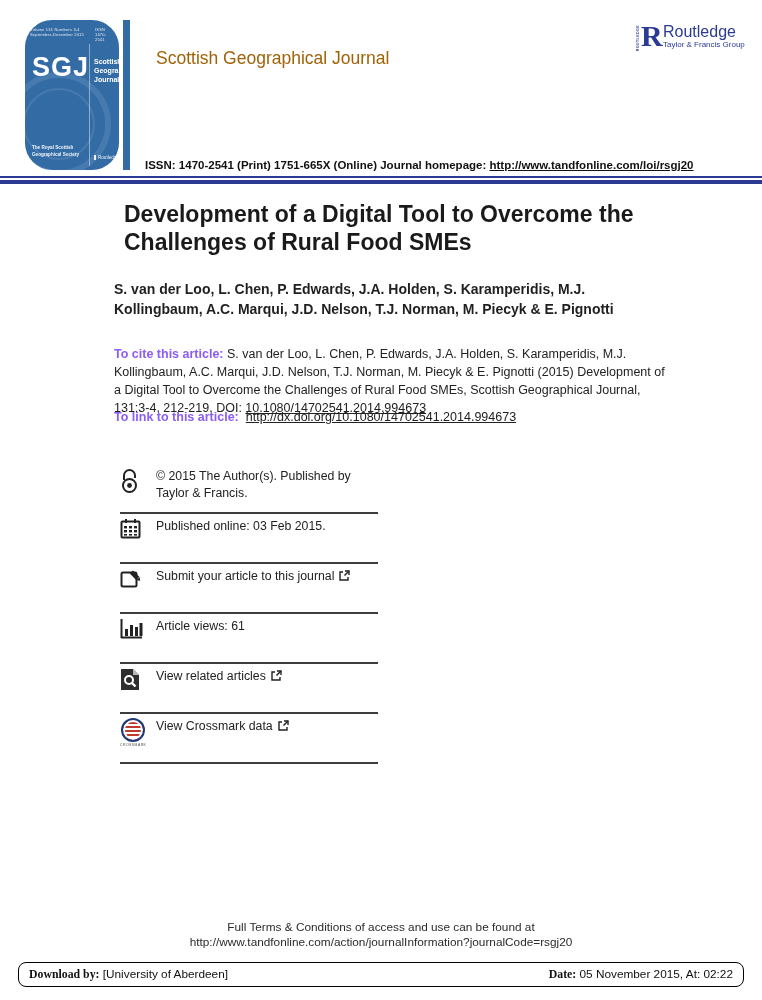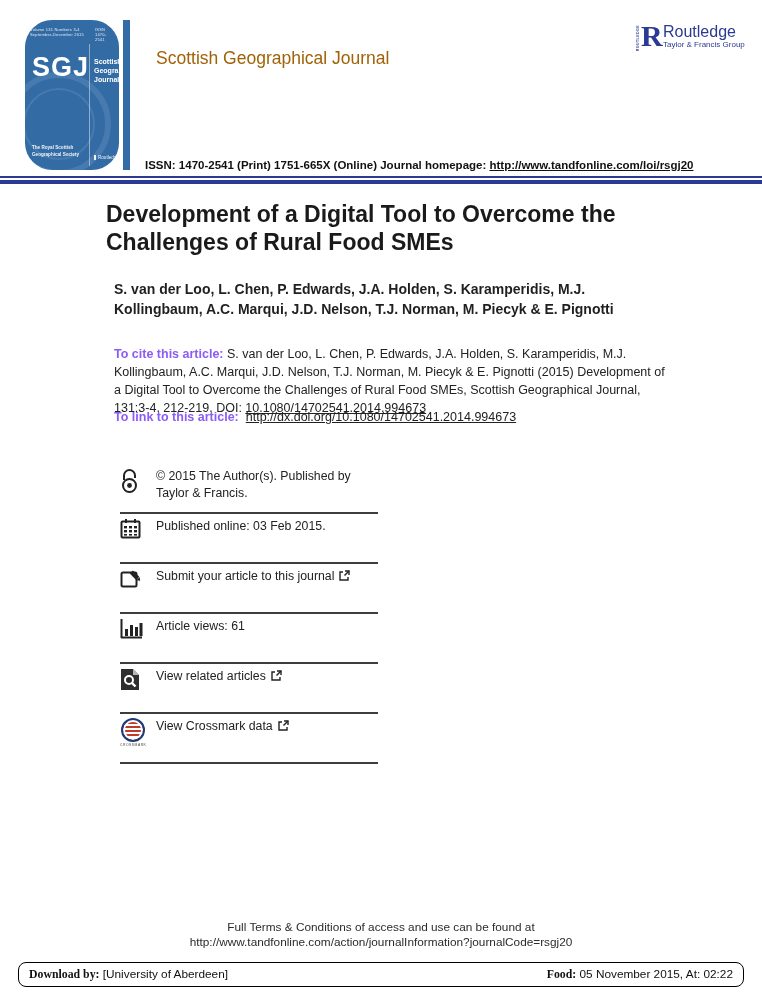--- a/index.html
+++ b/index.html
@@ -31,21 +31,21 @@
   .logo-group { font-size:8px; color:#2b3a92; }
 
   .issn-line { position:absolute; left:145px; top:159px; font-size:11.5px; font-weight:bold; color:#111; }
   .issn-line a { color:#111; text-decoration:underline; }
 
   .rule { position:absolute; left:0; width:762px; background:#2b3a92; }
   .rule-thin { top:176px; height:2px; }
   .rule-thick { top:180px; height:4px; }
 
   
-  .art-title { position:absolute; left:106px; top:201px; width:570px; font-size:23px; font-weight:bold; color:#1a1a1a; line-height:1.2; }
+  .art-title { position:absolute; left:124px; top:201px; width:570px; font-size:23px; font-weight:bold; color:#1a1a1a; line-height:1.2; }
   .art-authors { position:absolute; left:114px; top:280px; width:545px; font-size:14px; font-weight:bold; color:#1f1f1f; line-height:1.4; }
   .cite-block { position:absolute; left:114px; top:345px; width:556px; font-size:12.5px; color:#222; line-height:1.45; }
   .cite-block b, .link-block b { color:#8b5cf6; }
   .cite-block a, .link-block a { color:#222; text-decoration:underline; }
   .link-block { position:absolute; left:114px; top:410px; width:556px; font-size:12.5px; color:#222; }
 
   
   .resources { position:absolute; left:120px; top:464px; width:258px; }
   .res-row { display:flex; align-items:flex-start; min-height:50px; border-bottom:2px solid #3d3d3d; padding:4px 0; }
   .res-icon { width:36px; flex:0 0 36px; display:flex; justify-content:flex-start; align-items:center; }
@@ -229,16 +229,16 @@
 
   </div>
 
   <div class="terms">
     <div>Full Terms &amp; Conditions of access and use can be found at</div>
     <div>http://www.tandfonline.com/action/journalInformation?journalCode=rsgj20</div>
   </div>
 
   <div class="dl-bar">
     <span><b>Download by:</b><span> [University of Aberdeen]</span></span>
-    <span><b>Food:</b><span> 05 November 2015, At: 02:22</span></span>
+    <span><b>Date:</b><span> 05 November 2015, At: 02:22</span></span>
   </div>
 
 </div>
 
 </body></html>

